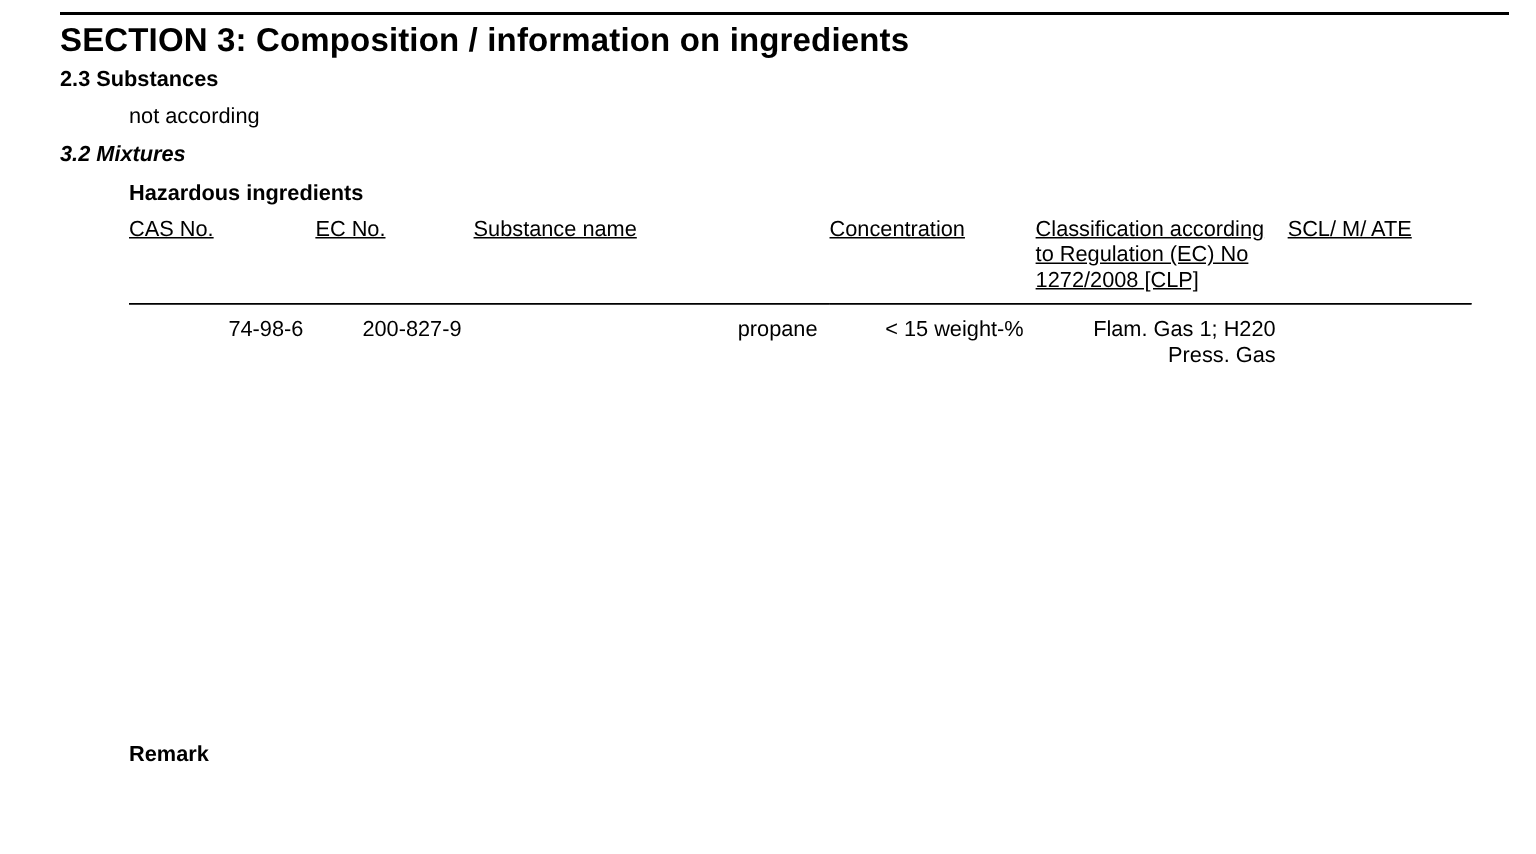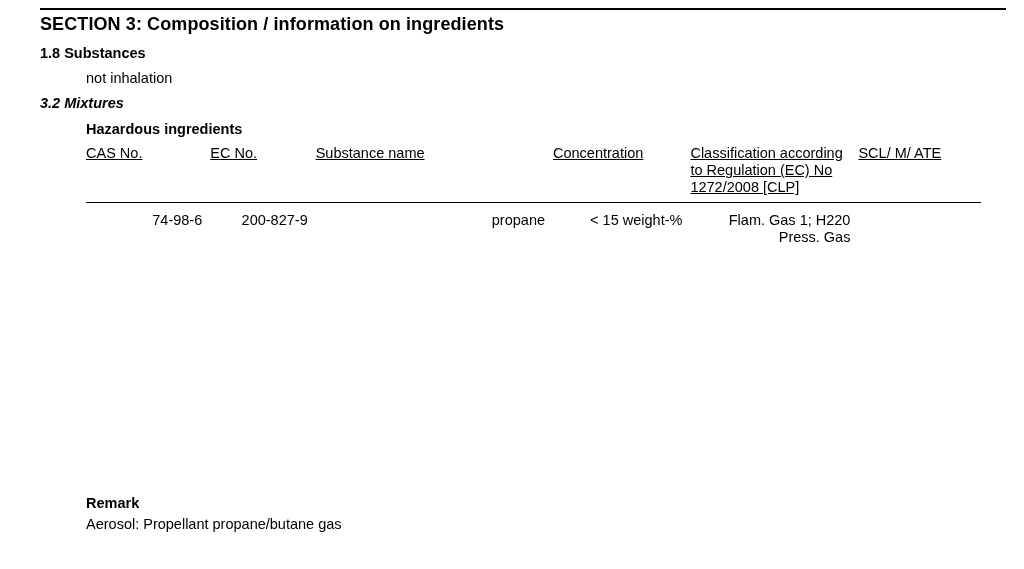--- a/index.html
+++ b/index.html
@@ -26,21 +26,21 @@
     position: absolute;
     left: 40px;
     right: 18px;
     top: 8px;
     border-top: 2px solid #000;
   }
   .section-title {
     position: absolute;
     left: 40px;
     top: 14px;
-    font-size: 18px;
+    font-size: 22px;
     font-weight: bold;
     letter-spacing: 0.1px;
   }
   .sub-head {
     position: absolute;
     left: 40px;
     font-size: 14.5px;
     font-weight: bold;
   }
   .sub-head-1 { top: 45px; }
@@ -112,22 +112,22 @@
 </style>
 </head>
 <body>
 
 <div class="page">
 
   <div class="top-rule"></div>
 
   <div class="section-title">SECTION 3: Composition / information on ingredients</div>
 
-  <div class="sub-head sub-head-1">1.8 Substances</div>
-  <div class="plain-line plain-line-1">not inhalation</div>
+  <div class="sub-head sub-head-1">2.3 Substances</div>
+  <div class="plain-line plain-line-1">not according</div>
 
   <div class="sub-head sub-head-2">3.2 Mixtures</div>
 
   <div class="haz-head">Hazardous ingredients</div>
 
   <table class="ingredients">
     <thead>
       <tr>
         <th class="col-cas">CAS No.</th>
         <th class="col-ec">EC No.</th>
@@ -144,15 +144,14 @@
         <td>propane</td>
         <td>&lt; 15 weight-%</td>
         <td class="nowrap-cell">Flam. Gas 1; H220
 Press. Gas</td>
         <td></td>
       </tr>
     </tbody>
   </table>
 
   <div class="remark-head">Remark</div>
-  <div class="remark-text">Aerosol: Propellant propane/butane gas</div>
 
 </div>
 
 </body></html>

